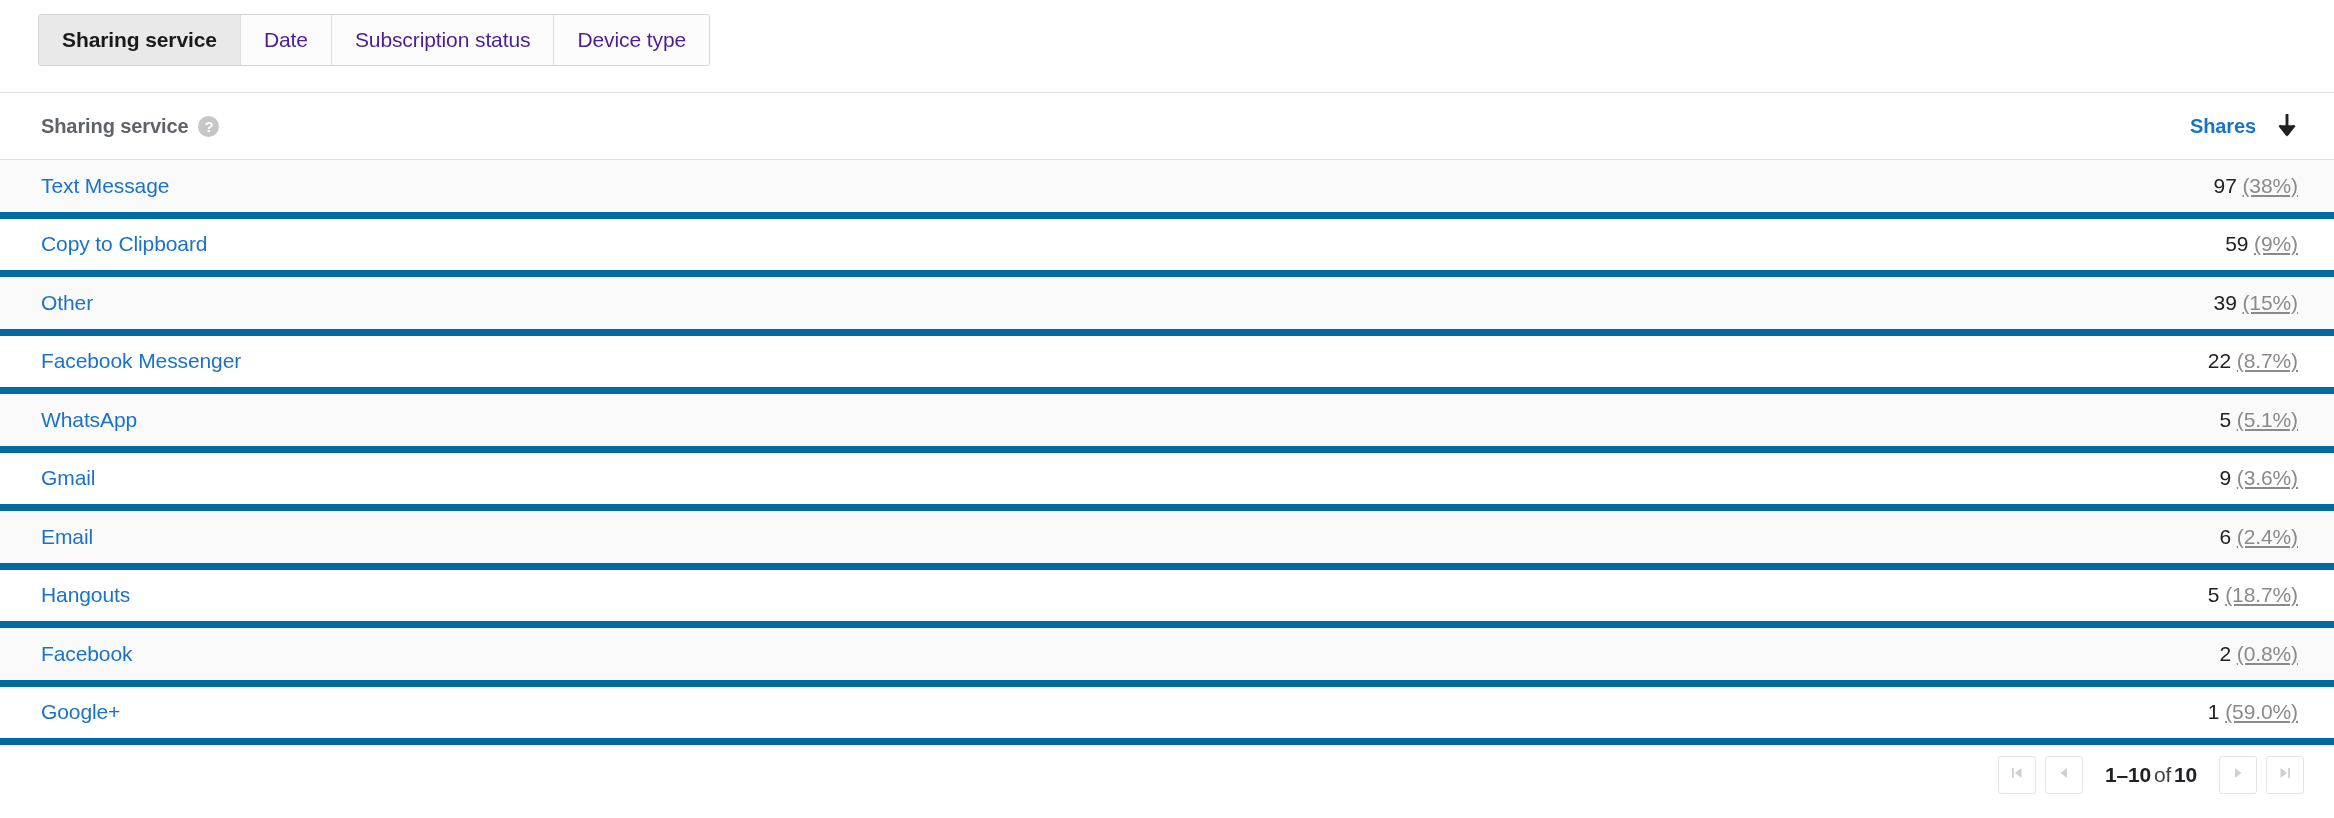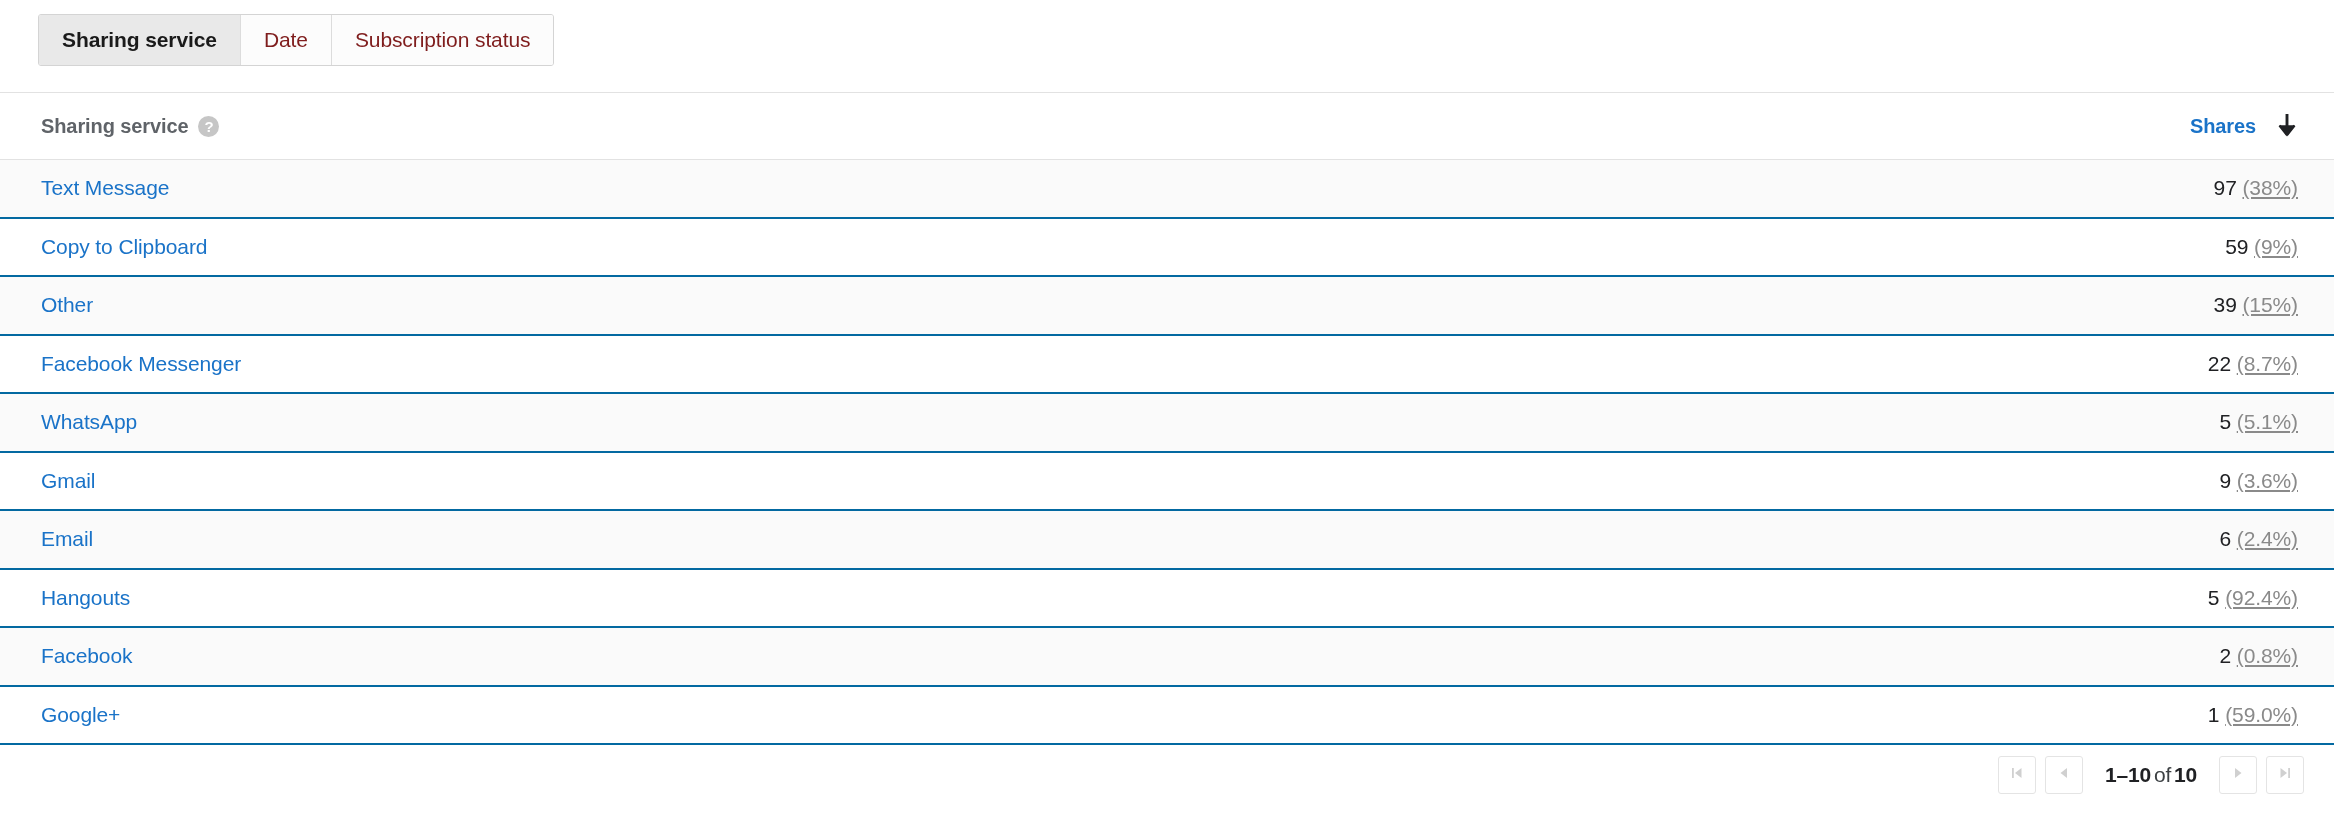--- a/index.html
+++ b/index.html
@@ -33,21 +33,21 @@
     background: #fcfcfc;
     overflow: hidden;
     height: 52px;
   }
   .tab {
     display: flex;
     align-items: center;
     justify-content: center;
     padding: 0 23px;
     font-size: 21px;
-    color: #7f1d1d;
+    color: #4c1d95;
     background: #fcfcfc;
     border-right: 1px solid #dcdcdc;
     cursor: pointer;
     white-space: nowrap;
     letter-spacing: -0.1px;
   }
   .tab:last-child { border-right: none; }
   .tab.active {
     background: #e9e9e9;
     color: #1a1a1a;
@@ -128,21 +128,21 @@
     width: 22px;
     height: 26px;
   }
 
   .row {
     display: flex;
     align-items: center;
     justify-content: space-between;
     height: 58.5px;
     padding: 0 36px 0 41px;
-    border-bottom: 2px solid #0369a1;
+    border-bottom: 7px solid #0369a1;
     background: #ffffff;
   }
   .row.alt { background: #fafafa; }
 
   .row-label {
     font-size: 21px;
     color: #1a73c8;
     cursor: pointer;
     letter-spacing: -0.1px;
   }
@@ -193,20 +193,23 @@
 
   <div class="tabbar">
     <div class="tab active">
       <span>Sharing service</span>
     </div>
     <div class="tab">
       <span>Date</span>
     </div>
     <div class="tab">
       <span>Subscription status</span>
+    </div>
+    <div class="tab">
+      <span>Device type</span>
     </div>
   </div>
 
   <div class="top-divider"></div>
 
   <div class="table">
 
     <div class="thead">
       <div class="th-left">
         <span class="th-label">Sharing service</span>
@@ -277,21 +280,21 @@
       <span class="row-value">
         <span>6</span>
         <span class="row-pct">(2.4%)</span>
       </span>
     </div>
 
     <div class="row">
       <span class="row-label">Hangouts</span>
       <span class="row-value">
         <span>5</span>
-        <span class="row-pct">(92.4%)</span>
+        <span class="row-pct">(18.7%)</span>
       </span>
     </div>
 
     <div class="row alt">
       <span class="row-label">Facebook</span>
       <span class="row-value">
         <span>2</span>
         <span class="row-pct">(0.8%)</span>
       </span>
     </div>

